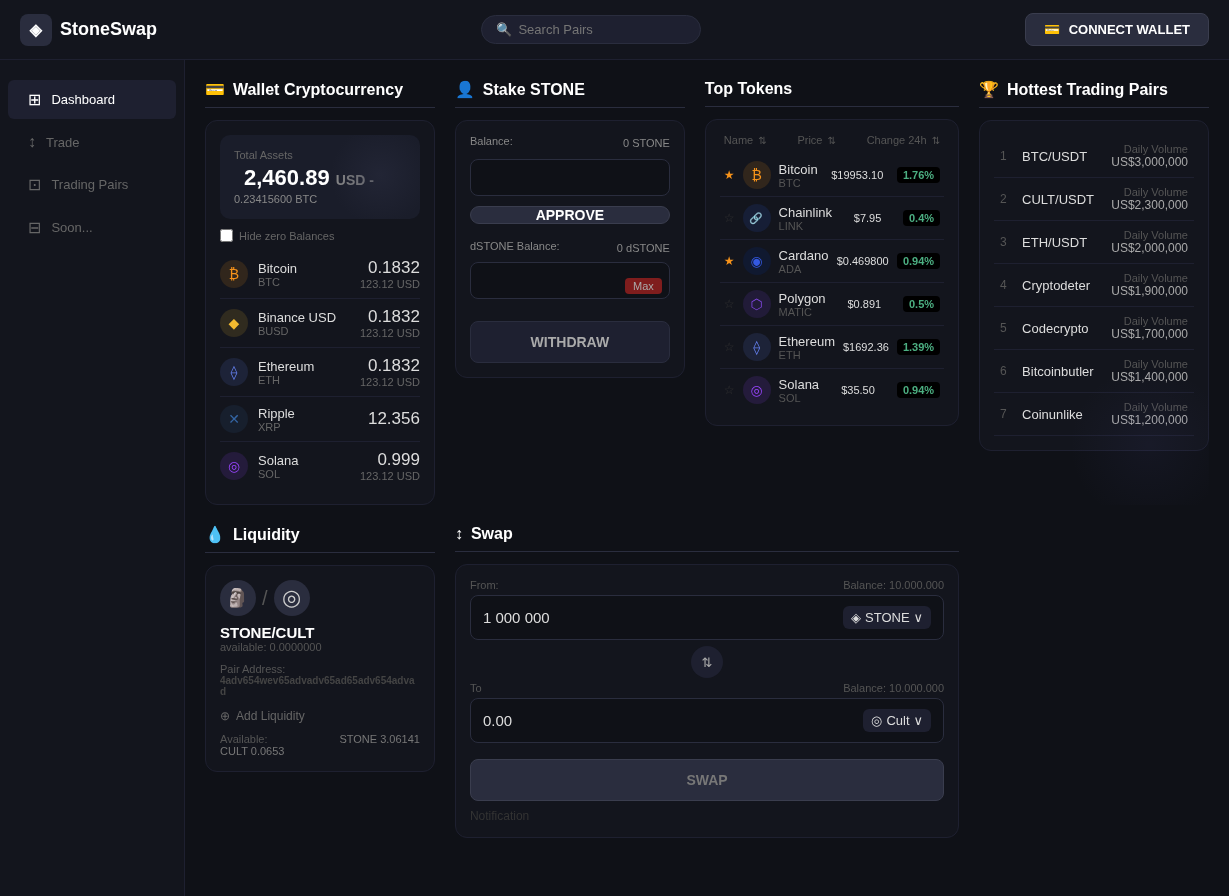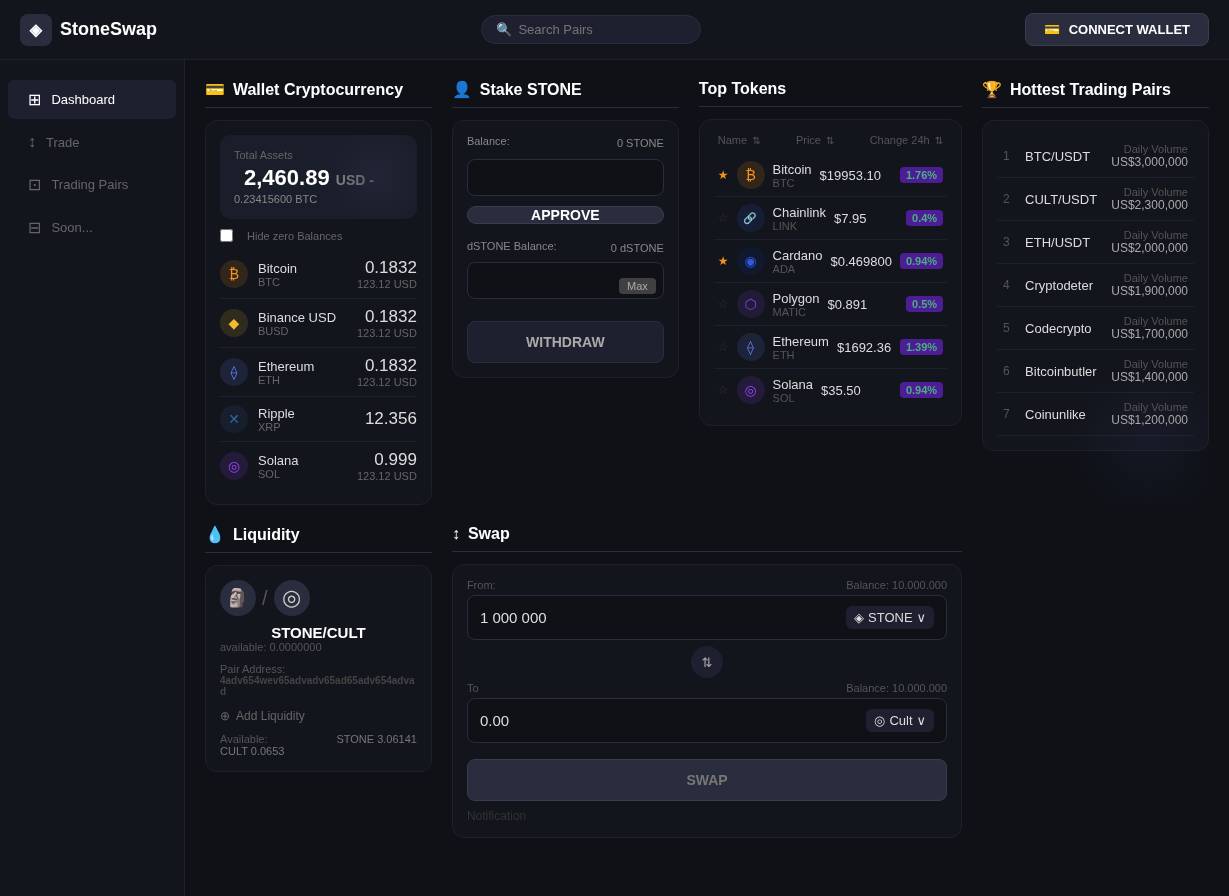--- a/index.html
+++ b/index.html
@@ -158,21 +158,21 @@
       border-radius: 50%;
       opacity: 0.5;
     }
     .total-assets-label { font-size: 11px; color: #666; margin-bottom: 4px; }
     .total-assets-value { font-size: 22px; font-weight: 700; color: #fff; margin-left: 10px; }
     .total-assets-sub { font-size: 11px; color: #888; margin-top: 2px; }
 
     .hide-zero-row {
       display: flex;
       align-items: center;
-      gap: 14px;
+      gap: 6px;
       margin-bottom: 8px;
       font-size: 11px;
       color: #666;
     }
     .wallet-asset-row {
       display: flex;
       align-items: center;
       padding: 8px 0;
       border-bottom: 1px solid #1e2030;
       gap: 10px;
@@ -235,21 +235,21 @@
       color: #aaa;
       font-weight: 600;
       font-size: 14px;
       cursor: pointer;
     }
     .stake-dsone-row {
       display: flex; justify-content: space-between; align-items: center;
       margin-bottom: 6px;
     }
     .max-btn {
-      background: #404040; border: none; border-radius: 4px;
+      background: #7f1d1d; border: none; border-radius: 4px;
       padding: 2px 8px; color: #aaa; font-size: 11px; cursor: pointer;
     }
     .dsone-input-wrap {
       position: relative;
       margin-bottom: 12px;
     }
 
     
     .tokens-header {
       display: flex;
@@ -264,28 +264,28 @@
       align-items: center;
       padding: 7px 4px;
       border-bottom: 1px solid #1e2030;
       gap: 8px;
     }
     .token-row:last-child { border-bottom: none; }
     .star-icon { color: #f7931a; font-size: 12px; }
     .star-empty { color: #333; font-size: 12px; }
     .token-info .tname { color: #ddd; font-size: 13px; }
     .token-info .tsymbol { color: #555; font-size: 11px; }
-    .token-price { flex: 1; text-align: left; color: #ddd; font-size: 13px; }
+    .token-price { flex: 1; text-align: center; color: #ddd; font-size: 11px; }
     .change-badge {
       border-radius: 4px;
       padding: 2px 6px;
       font-size: 11px;
       font-weight: 600;
     }
-    .change-pos { background: #4c1d95; color: #4caf82; }
+    .change-pos { background: #000000; color: #4caf82; }
 
     
     .pair-row {
       display: flex;
       align-items: center;
       padding: 8px 6px;
       border-bottom: 1px solid #1e2030;
       gap: 8px;
     }
     .pair-row:last-child { border-bottom: none; }
@@ -302,21 +302,21 @@
       margin-bottom: 8px;
     }
     .pair-icon {
       width: 36px; height: 36px;
       border-radius: 50%;
       background: #2a2d3e;
       display: flex; align-items: center; justify-content: center;
       font-size: 18px;
     }
     .pair-slash { color: #555; font-size: 20px; }
-    .pair-label { font-size: 15px; font-weight: 600; color: #fff; text-align: center; }
+    .pair-label { font-size: 15px; font-weight: 600; color: #fff; }
     .pair-available { font-size: 11px; color: #555; }
     .pair-address-label { font-size: 11px; color: #555; margin-top: 10px; }
     .pair-address { font-size: 10px; color: #444; word-break: break-all; font-weight: bold; }
     .add-liquidity-btn {
       display: flex;
       align-items: center;
       gap: 6px;
       margin-top: 12px;
       color: #666;
       font-size: 12px;

